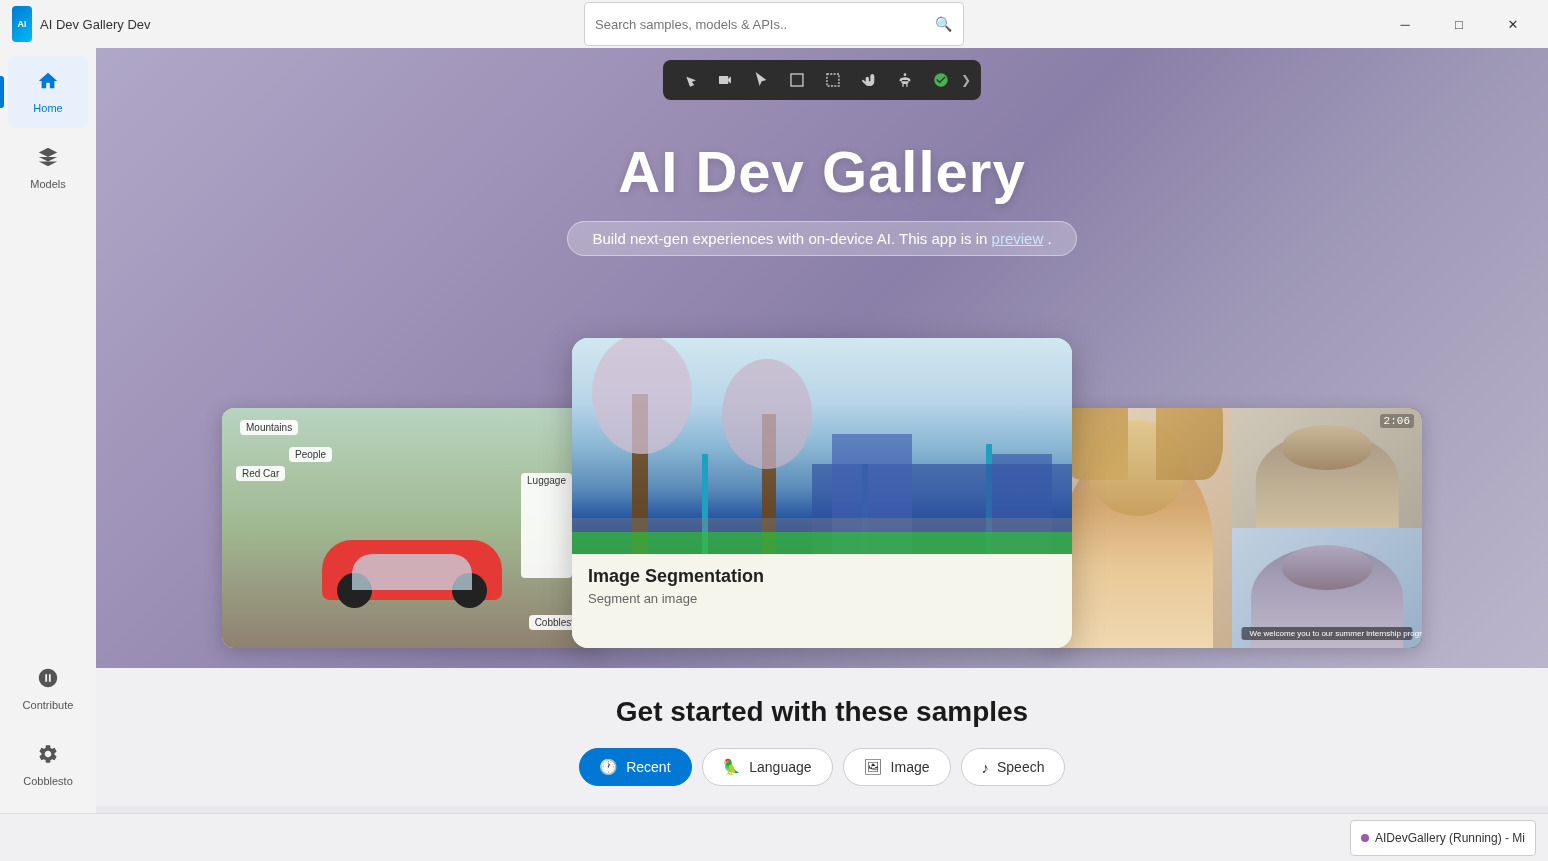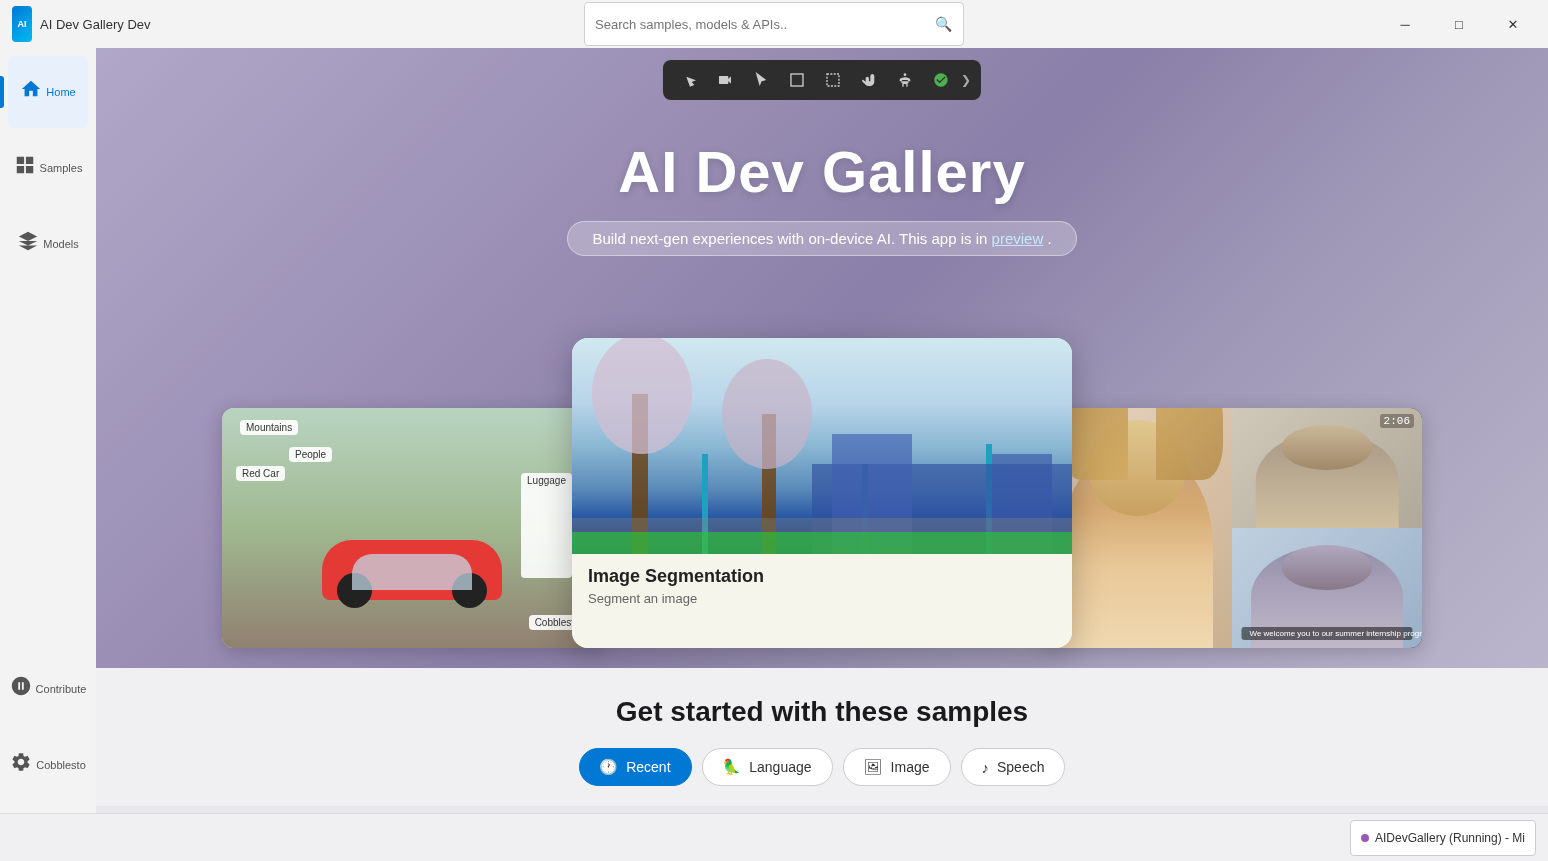--- a/index.html
+++ b/index.html
@@ -71,21 +71,21 @@
       padding-top: 8px;
       flex-shrink: 0;
       border-right: none;
       position: relative;
       z-index: 10;
     }
     .sidebar-item {
       width: 80px;
       height: 72px;
       display: flex;
-      flex-direction: row;
+      flex-direction: column;
       align-items: center;
       justify-content: center;
       cursor: pointer;
       border-radius: 6px;
       margin-bottom: 4px;
       gap: 4px;
       position: relative;
     }
     .sidebar-item.active {
       background: #e8f0fb;
@@ -383,28 +383,20 @@
 <div class="app-body">
 
   <div class="sidebar">
     <div class="sidebar-item active">
       <span class="icon-wrap">
         <svg width="22" height="22" viewBox="0 0 24 24" fill="#0078d4">
             <path d="M10 20v-6h4v6h5v-8h3L12 3 2 12h3v8z"></path>
           </svg>
       </span>
       <span class="item-label">Home</span>
-    </div>
-    <div class="sidebar-item">
-      <span class="icon-wrap">
-        <svg width="22" height="22" viewBox="0 0 24 24" fill="#555">
-            <path d="M3 3h8v8H3zm0 10h8v8H3zm10-10h8v8h-8zm0 10h8v8h-8z"></path>
-          </svg>
-      </span>
-      <span class="item-label">Samples</span>
     </div>
     <div class="sidebar-item">
       <span class="icon-wrap">
         <svg width="22" height="22" viewBox="0 0 24 24" fill="#555">
             <path d="M12 2L2 7l10 5 10-5-10-5zM2 17l10 5 10-5M2 12l10 5 10-5"></path>
           </svg>
       </span>
       <span class="item-label">Models</span>
     </div>
     <div class="sidebar-spacer"></div>

